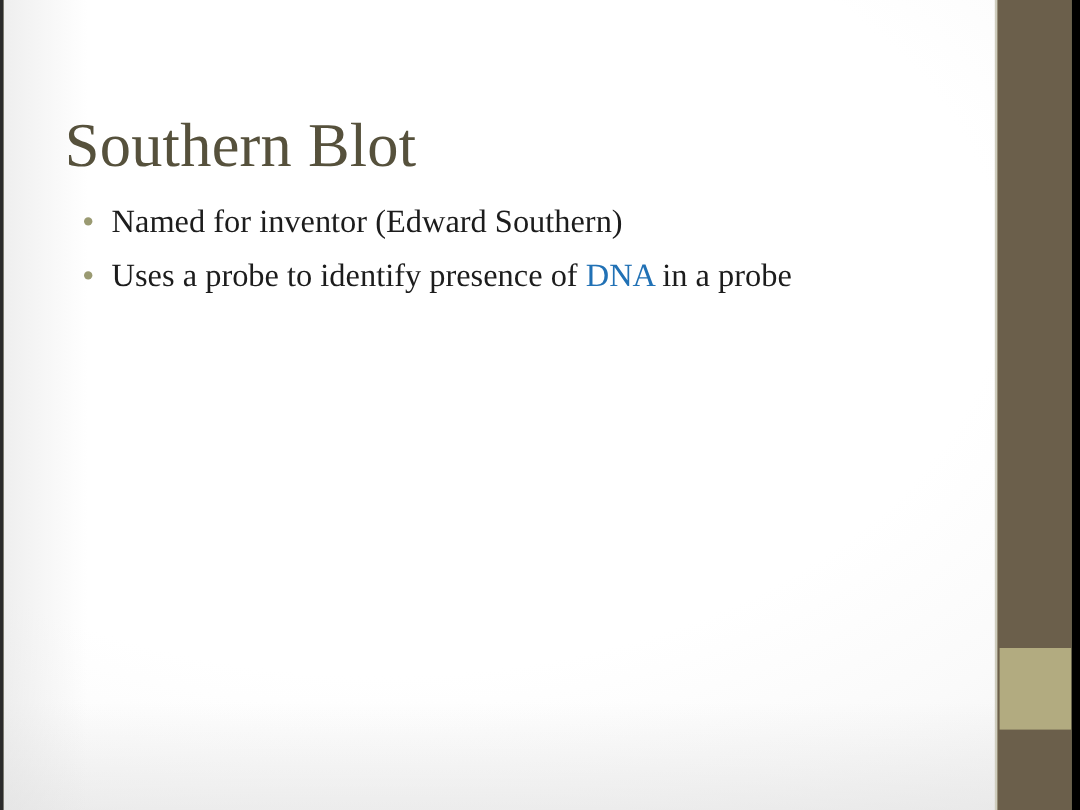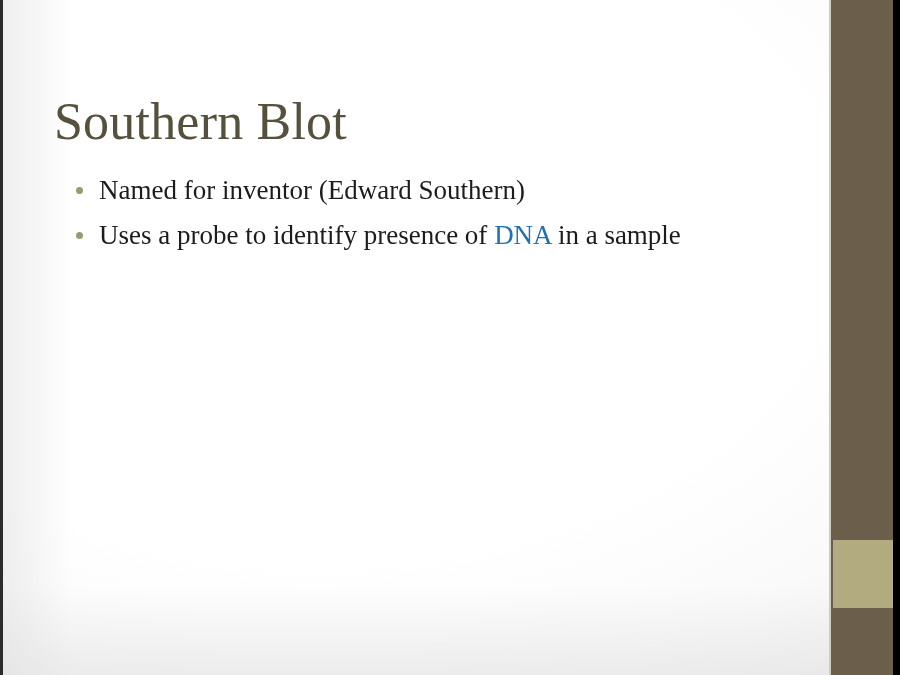--- a/index.html
+++ b/index.html
@@ -112,21 +112,21 @@
     letter-spacing: 0.2px;
     white-space: nowrap;
     z-index: 3;
   }
 
   .bullet-list {
     position: absolute;
     left: 62px;
     top: 162px;
     width: 740px;
-    margin: 10px;
+    margin: 4px;
     padding: 0;
     list-style: none;
     z-index: 3;
   }
 
   .bullet-item {
     position: relative;
     padding-left: 27px;
     margin: 0 0 9px 0;
     font-size: 27px;
@@ -169,18 +169,18 @@
 
   <ul class="bullet-list">
 
     <li class="bullet-item">
       <span class="bullet-dot"></span>
       <span>Named for inventor (Edward Southern)</span><span class="kw-dna"></span><span></span>
     </li>
 
     <li class="bullet-item">
       <span class="bullet-dot"></span>
-      <span>Uses a probe to identify presence of </span><span class="kw-dna">DNA</span><span> in a sample</span>
+      <span>Uses a probe to identify presence of </span><span class="kw-dna">DNA</span><span> in a probe</span>
     </li>
 
   </ul>
 
 </div>
 
 </body></html>

